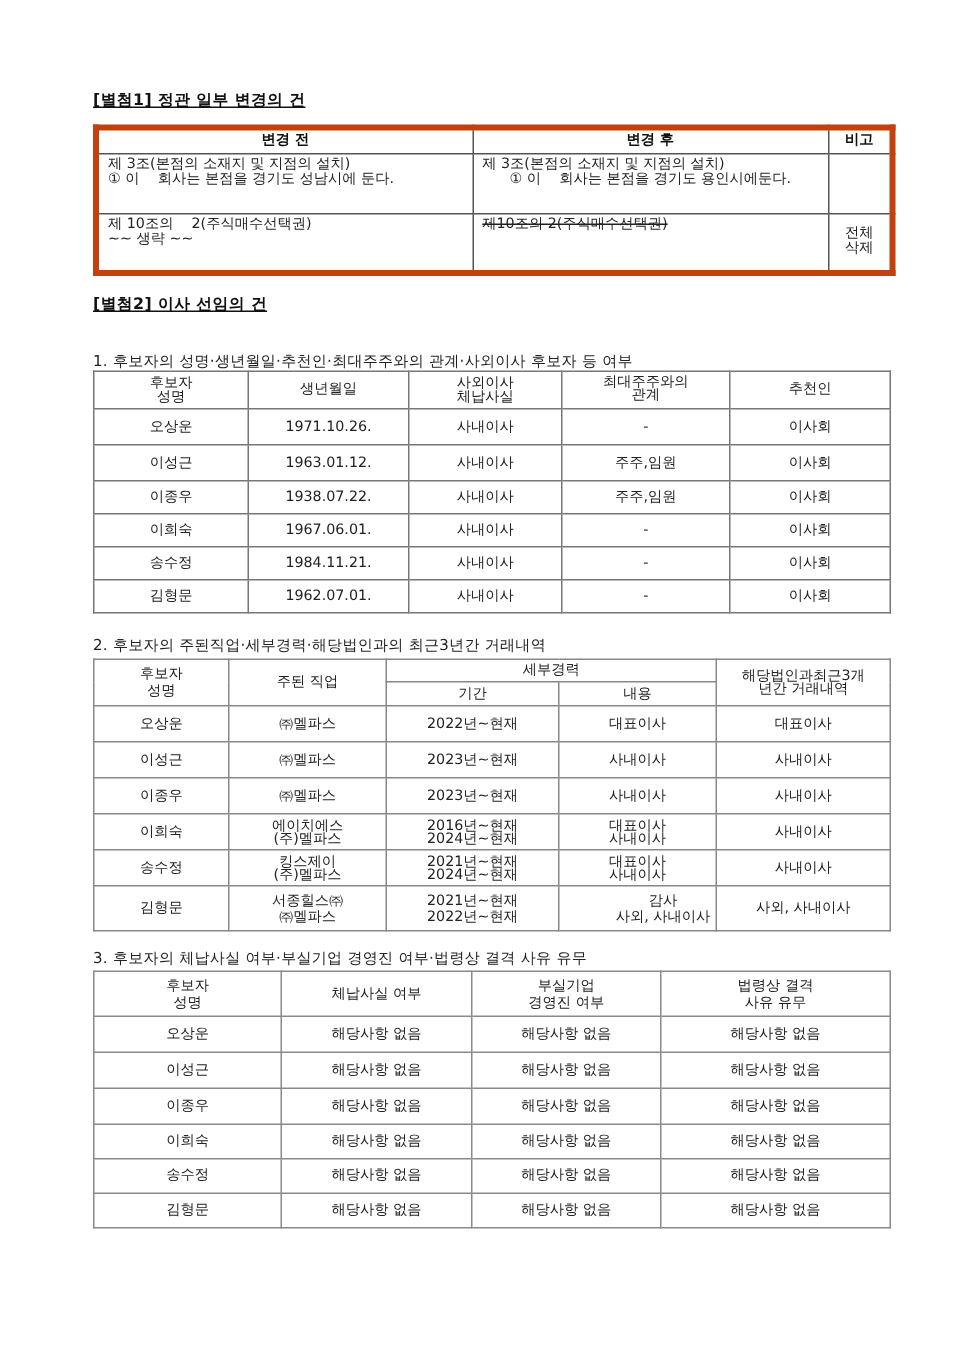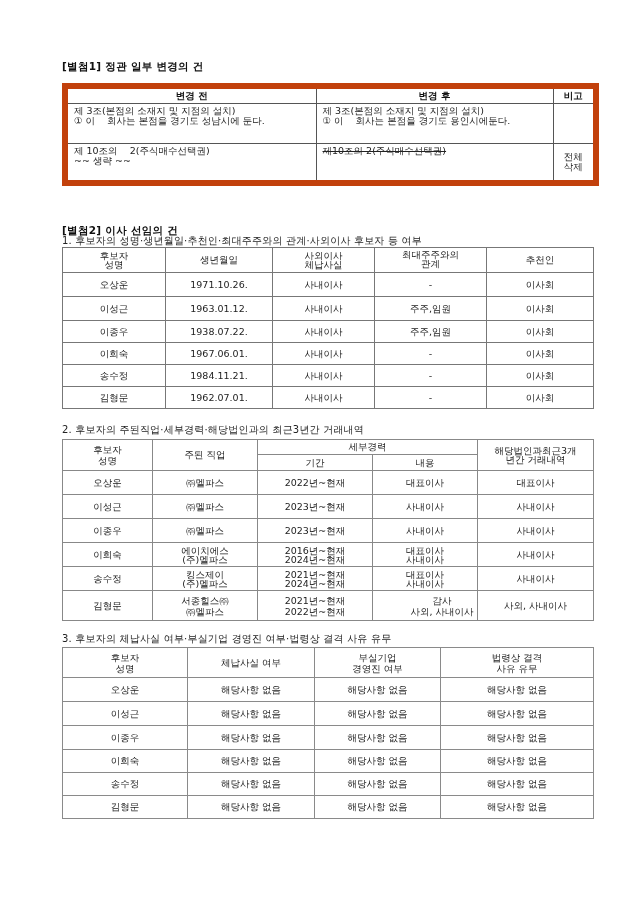--- a/index.html
+++ b/index.html
@@ -1,28 +1,28 @@
 <!DOCTYPE html>
 <html><head>
   <meta charset="utf-8">
   <style>
     * { box-sizing: border-box; margin: 0; padding: 0; }
     html, body { width: 640px; height: 906px; background: #ffffff; }
     body { position: relative; font-family: "DejaVu Sans", sans-serif; color: #222; font-size: 10px; overflow: hidden; }
     .abs { position: absolute; }
-    .heading { font-weight: bold; font-size: 10.5px; letter-spacing: 0.3px; color: #111; }
+    .heading { font-weight: bold; font-size: 10.5px; text-decoration: underline; letter-spacing: 0.3px; color: #111; }
     .subheading { font-size: 10px; color: #222; letter-spacing: 0.2px; }
     table { border-collapse: collapse; position: absolute; table-layout: fixed; }
     td, th { font-weight: normal; text-align: center; vertical-align: middle; font-size: 9.5px; line-height: 10px; color: #222; padding: 0 2px; overflow: hidden; white-space: nowrap; }
     th.bold { font-weight: bold; color: #111; }
     td.left { text-align: left; vertical-align: top; padding: 2px 6px; line-height: 10px; }
     .strike { text-decoration: line-through; }
     
     .t1 td, .t1 th { border: 1px solid #555; }
-    .t1 { border: 6px solid #c2410c; }
+    .t1 { border: 4px solid #c2410c; }
     .t2 td, .t2 th { border: 1px solid #777; }
     .t2 tr.light td { border-top-color: #cfcfcf; }
     .t3 td, .t3 th { border: 1px solid #888; }
     .t3 tr.light td { border-top-color: #d2d2d2; }
     .t4 td, .t4 th { border: 1px solid #8a8a8a; }
     .t4 tr.light td { border-top-color: #d5d5d5; }
     .two-line { line-height: 9px; white-space: normal; }
   </style>
 </head>
 <body>
@@ -41,41 +41,41 @@
     <th class="bold">변경 후</th>
     <th class="bold">비고</th>
   </tr>
   <tr style="height:40px;">
     <td class="left">
       <div>제 3조(본점의 소재지 및 지점의 설치)</div>
       <div style="white-space:pre;">① 이    회사는 본점을 경기도 성남시에 둔다.</div>
     </td>
     <td class="left">
       <div>제 3조(본점의 소재지 및 지점의 설치)</div>
-      <div style="white-space:pre;">① 이    회사는 본점을 경기도 용인시에둔다.</div>
+      <div style="white-space:pre;text-align:center;">① 이    회사는 본점을 경기도 용인시에둔다.</div>
     </td>
     <td></td>
   </tr>
   <tr style="height:40px;padding-left:44px;">
     <td class="left">
       <div style="white-space:pre;">제 10조의    2(주식매수선택권)</div>
       <div>~~ 생략 ~~</div>
     </td>
     <td class="left">
       <div class="strike">제10조의 2(주식매수선택권)</div>
     </td>
     <td style="vertical-align:top; padding-top:8px;">
       <div>전체</div>
       <div>삭제</div>
     </td>
   </tr>
 </tbody>
   </table>
 
-<div class="abs heading" style="left:62px; top:224px;text-align:center;">[별첨2] 이사 선임의 건</div>
+<div class="abs heading" style="left:62px; top:196px;text-align:center;">[별첨2] 이사 선임의 건</div>
 
 <div class="abs subheading" style="left:62px; top:234px;">1. 후보자의 성명·생년월일·추천인·최대주주와의 관계·사외이사 후보자 등 여부</div>
 
 <table class="t2" style="left:62px; top:247px; width:531px;">
   <colgroup>
       <col style="width:103px">
       <col style="width:107px">
       <col style="width:102px">
       <col style="width:112px">
       <col style="width:107px">

